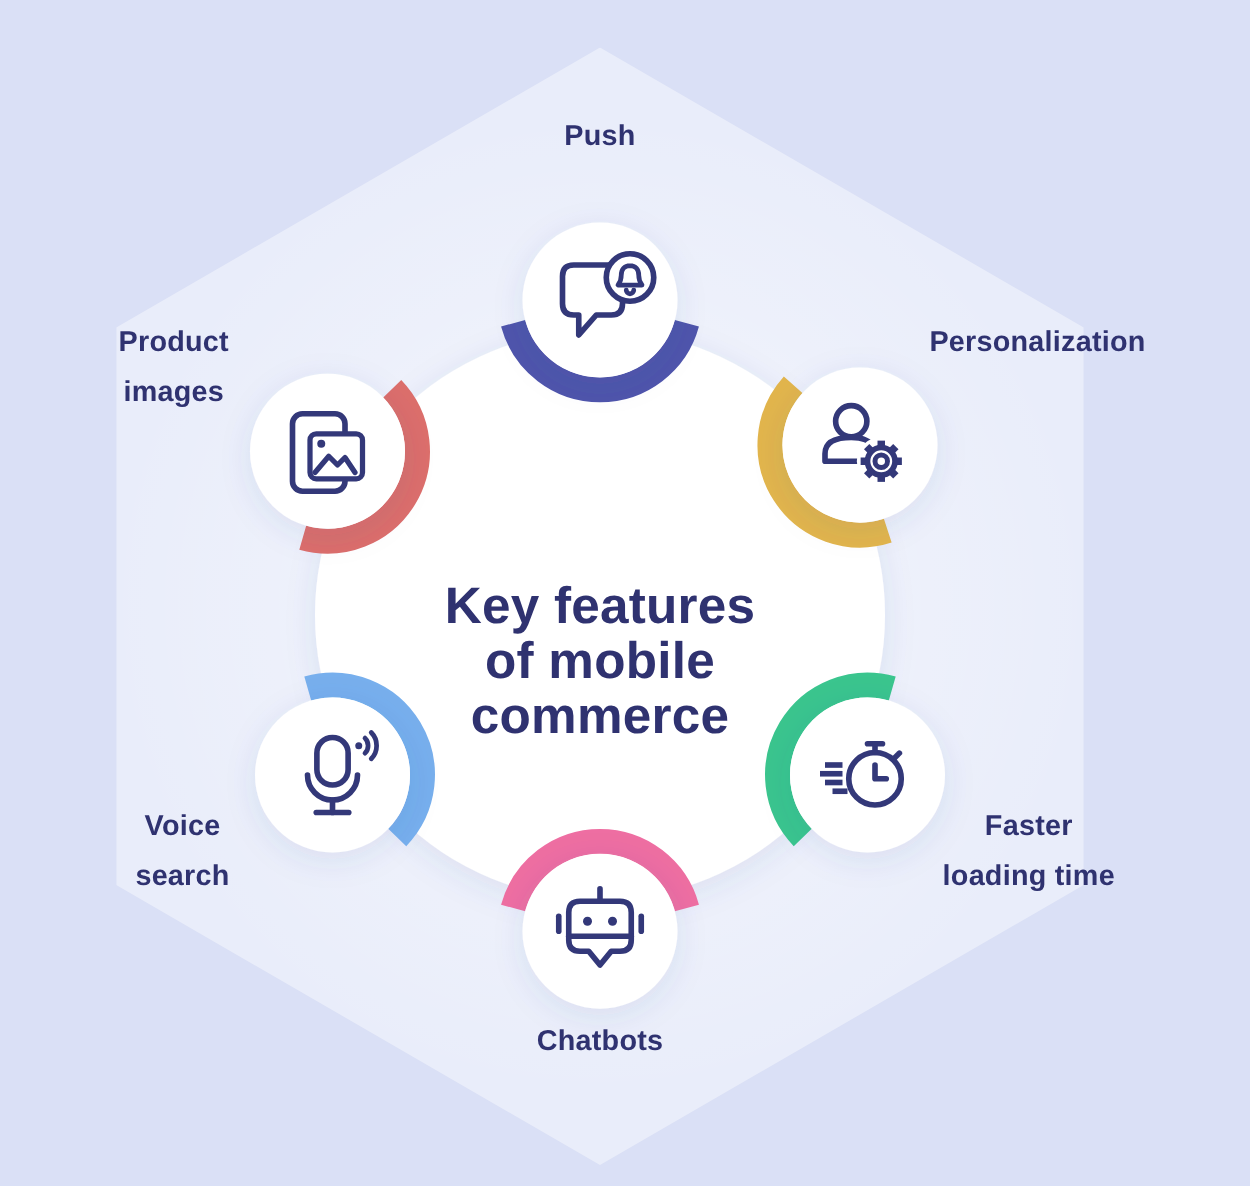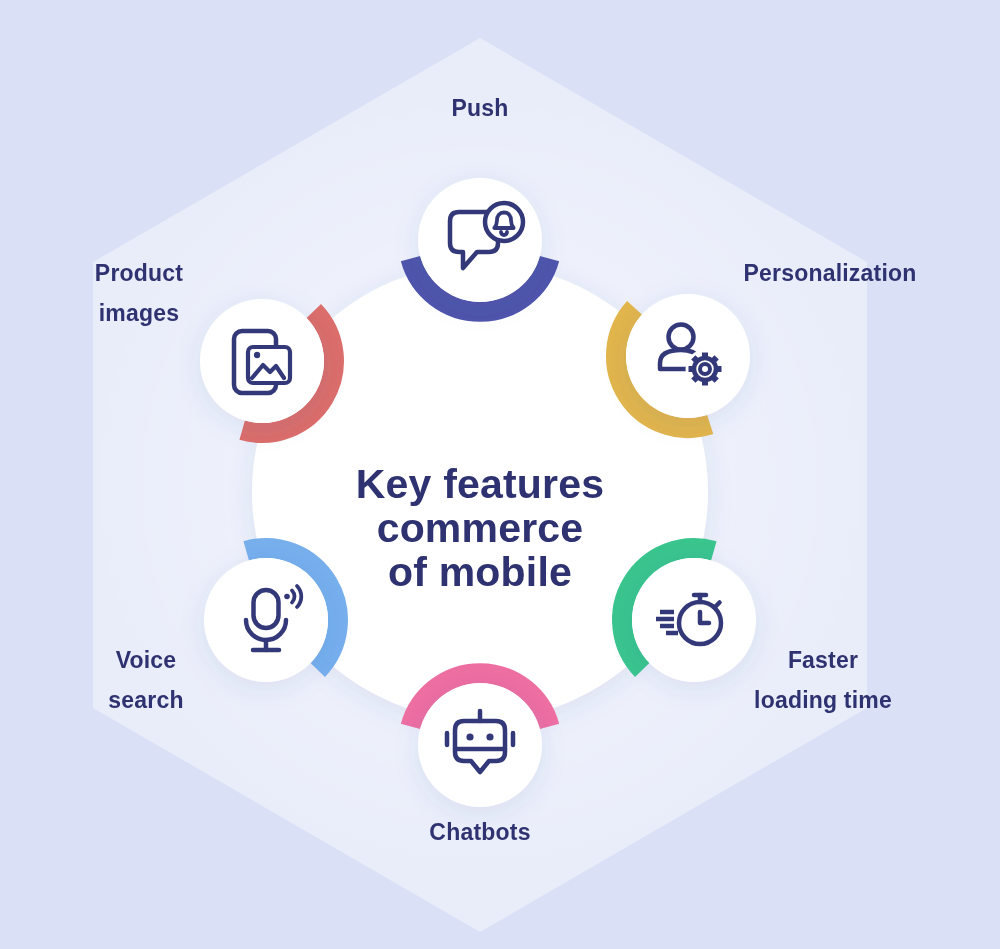--- a/index.html
+++ b/index.html
@@ -158,16 +158,16 @@
     <div>search</div>
   </div>
 
   <div class="label" style="left:-21px;top:253px;">
     <div>Product</div>
     <div>images</div>
   </div>
 
   <div class="title">
     <div>Key features</div>
+    <div>of mobile</div>
     <div>commerce</div>
-    <div>of mobile</div>
   </div>
 </div>
 
 </body></html>

